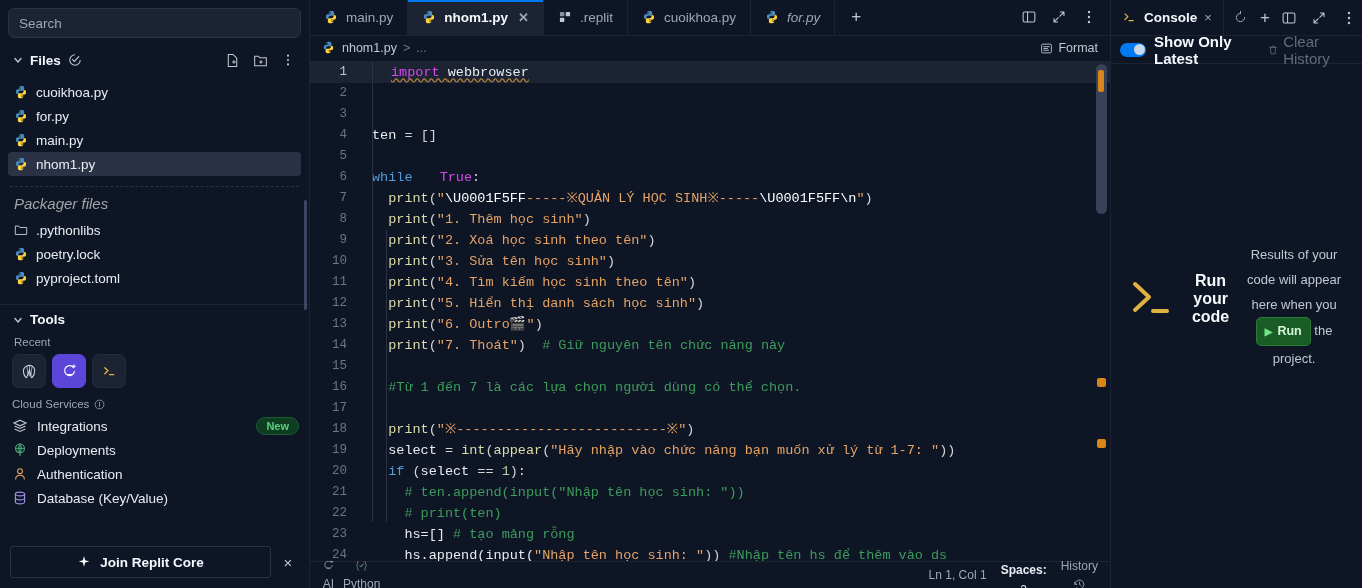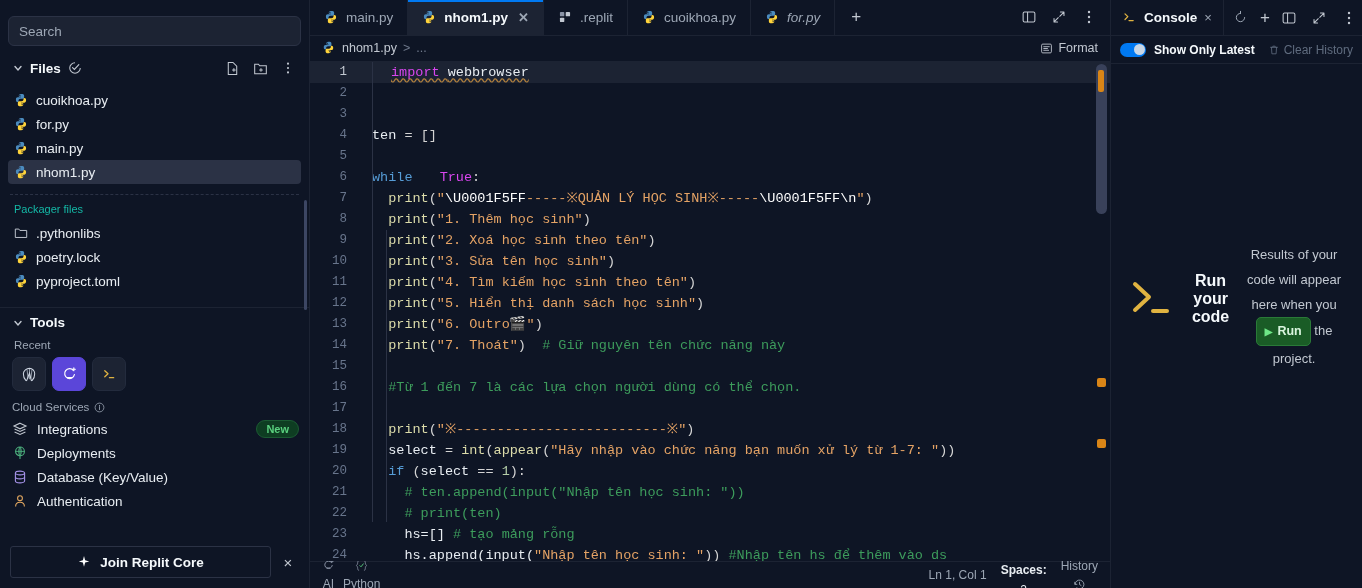--- a/index.html
+++ b/index.html
@@ -12,21 +12,21 @@
   }
   .app { display: flex; width: 1362px; height: 588px; position: relative; }
 
   
   .sidebar {
     width: 310px; height: 588px; background: #0e1525;
     display: flex; flex-direction: column;
     position: relative; flex: 0 0 310px;
     border-right: 1px solid #1c2333;
   }
-  .search-wrap { padding: 16px 8px 4px 8px; }
+  .search-wrap { padding: 8px 8px 4px 8px; }
   .search-box {
     background: #1c2333; border: 1px solid #2b3245; border-radius: 6px;
     height: 30px; display: flex; align-items: center; padding: 0 10px;
     font-size: 13.5px; color: #9da7b5;
   }
   .section-head {
     display: flex; align-items: center; gap: 6px;
     padding: 7px 10px 7px 12px; font-size: 13.5px; font-weight: bold;
     color: #f5f9fc;
   }
@@ -35,21 +35,21 @@
   .icon-btn { width: 22px; height: 22px; display: inline-flex; align-items: center; justify-content: center; color: #c2c8d1; border-radius: 4px;}
   .file-list { padding: 2px 8px 6px 8px; }
   .file-row {
     display: flex; align-items: center; gap: 8px;
     height: 24px; padding: 0 6px; border-radius: 4px;
     font-size: 13.5px; color: #e8edf2;
   }
   .file-row.active { background: #2b3245; }
   .pyicon { width: 14px; height: 14px; flex: 0 0 14px; }
   .divider-dashed { border-top: 1px dashed #2b3245; margin: 4px 10px 6px 10px;}
-  .packager-label { font-size: 11px; color: #14b8a6; padding: 2px 0 6px 14px; }
+  .packager-label { font-size: 15px; color: #a3a3a3; padding: 2px 0 6px 14px; font-style: italic; }
   .divider-solid { border-top: 1px solid #1c2333; margin: 8px 0 0 0; }
   .tools-recent { font-size: 11.5px; color: #9da7b5; padding: 2px 0 6px 14px; }
   .tool-icons { display: flex; gap: 6px; padding: 0 0 10px 12px; }
   .tool-tile {
     width: 34px; height: 34px; border-radius: 7px; background: #1c2333;
     display: flex; align-items: center; justify-content: center;
     border: 1px solid #232b3d;
   }
   .tool-tile.sel { background: #5b46d9; border-color: #5b46d9; }
   .cloud-label { font-size: 11.5px; color: #9da7b5; padding: 0 0 4px 12px; display: flex; align-items: center; gap: 5px;}
@@ -144,21 +144,21 @@
 
   
   .console {
     width: 252px; flex: 0 0 252px; display: flex; flex-direction: column;
     background: #0e1525; border-left: 1px solid #1c2333;
   }
   .console-tabs { height: 36px; display:flex; align-items:stretch; border-bottom:1px solid #1c2333;}
   .ctab { display:flex; align-items:center; gap:7px; padding: 0 11px; font-size:13.5px; font-weight:bold; color:#f5f9fc; border-right:1px solid #1c2333;}
   .ctab .x { font-weight: normal; color:#9da7b5; font-size:13px;}
   .ctools { display:flex; align-items:center; gap:2px; padding-left:6px;}
-  .console-sub { height: 28px; display:flex; align-items:center; gap:8px; padding: 0 9px; border-bottom:1px solid #1c2333; font-size:12px;text-align:center;}
+  .console-sub { height: 28px; display:flex; align-items:center; gap:8px; padding: 0 9px; border-bottom:1px solid #1c2333; font-size:15px;}
   .toggle { width: 26px; height: 14px; border-radius: 8px; background:#0079f2; position: relative; flex:0 0 26px;}
   .toggle::after { content:''; position:absolute; right:1.5px; top:1.5px; width:11px; height:11px; border-radius:50%; background:#c9d7e6;}
   .sol-label { color:#f5f9fc; font-weight:bold; }
   .clear-hist { color:#5f6b7e; display:flex; align-items:center; gap:4px; margin-left:auto;}
   .console-body { flex:1 1 auto; display:flex; flex-direction:row; align-items:center; justify-content:center; padding: 0 16px 40px 16px; text-align:center;}
   .prompt-glyph { color:#e0b341; margin-bottom: 16px;}
   .cbody-title { font-size:16px; font-weight:bold; color:#f5f9fc; margin-bottom:14px;}
   .cbody-text { font-size:13px; color:#c2c8d1; line-height:25px;}
   .run-chip {
     display:inline-flex; align-items:center; gap:5px; background:#1a5c26; color:#d9f5de;
@@ -350,35 +350,35 @@
               <circle cx="8" cy="6.4" r="4.4" fill="none" stroke="#4caf7d" stroke-width="1.1"></circle>
               <path d="M8 2v8.8M3.6 6.4h8.8M8 2c1.8 1.9 1.8 7 0 8.8M8 2C6.2 3.9 6.2 9 8 10.8" fill="none" stroke="#4caf7d" stroke-width=".9"></path>
               <path d="M8 10.8V14" stroke="#4caf7d" stroke-width="1.1"></path>
             </svg>
         </span>
         <span>Deployments</span>
       </div>
       <div class="cloud-row">
         <span class="cloud-ic">
           <svg width="16" height="16" viewBox="0 0 16 16">
+              <circle cx="8" cy="5.2" r="2.4" fill="none" stroke="#e2a760" stroke-width="1.1"></circle>
+              <path d="M3.6 13.4c0-2.6 2-4.2 4.4-4.2s4.4 1.6 4.4 4.2" fill="none" stroke="#e2a760" stroke-width="1.1"></path>
+            </svg>
+        </span>
+        <span>Authentication</span>
+      </div>
+      <div class="cloud-row">
+        <span class="cloud-ic">
+          <svg width="16" height="16" viewBox="0 0 16 16">
               <ellipse cx="8" cy="4" rx="4.6" ry="1.9" fill="none" stroke="#a592e8" stroke-width="1.1"></ellipse>
               <path d="M3.4 4v8c0 1 2 1.9 4.6 1.9s4.6-.9 4.6-1.9V4" fill="none" stroke="#a592e8" stroke-width="1.1"></path>
               <path d="M3.4 8c0 1 2 1.9 4.6 1.9s4.6-.9 4.6-1.9" fill="none" stroke="#a592e8" stroke-width="1.1"></path>
             </svg>
         </span>
         <span>Database (Key/Value)</span>
-      </div>
-      <div class="cloud-row">
-        <span class="cloud-ic">
-          <svg width="16" height="16" viewBox="0 0 16 16">
-              <circle cx="8" cy="5.2" r="2.4" fill="none" stroke="#e2a760" stroke-width="1.1"></circle>
-              <path d="M3.6 13.4c0-2.6 2-4.2 4.4-4.2s4.4 1.6 4.4 4.2" fill="none" stroke="#e2a760" stroke-width="1.1"></path>
-            </svg>
-        </span>
-        <span>Authentication</span>
       </div>
     </div>
 
     <div class="sb-bottom">
       <div class="core-btn">
         <span>
           <svg width="14" height="14" viewBox="0 0 16 16">
               <path d="M8 1.2 9.3 6 14 7.3 9.3 8.6 8 13.4 6.7 8.6 2 7.3 6.7 6z" fill="#fff"></path>
             </svg>
         </span>

